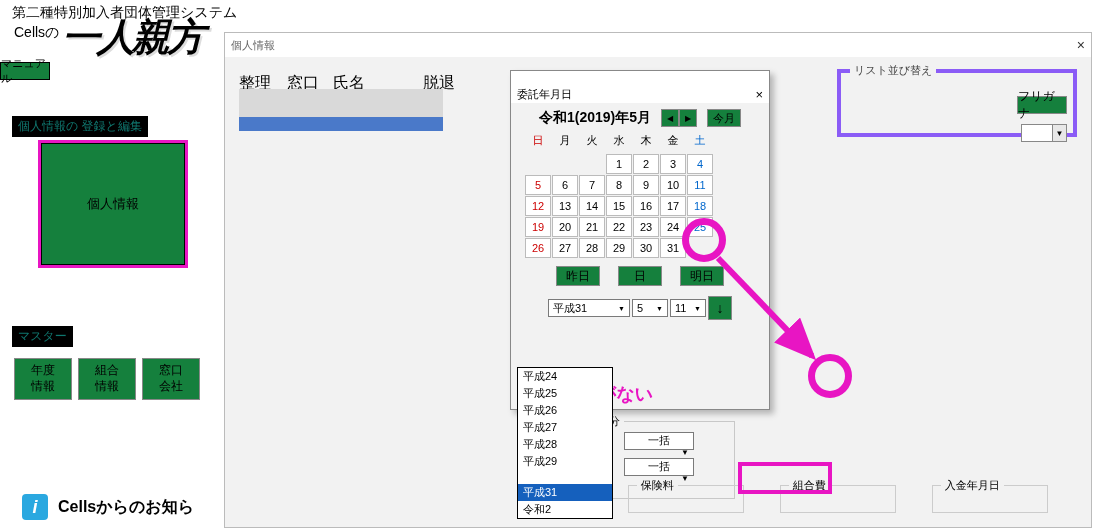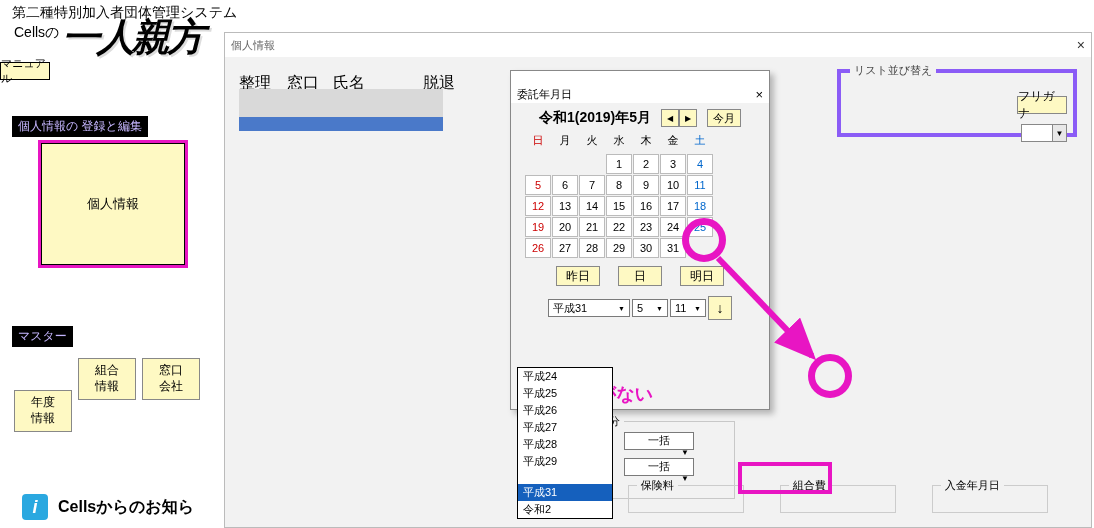--- a/index.html
+++ b/index.html
@@ -4,23 +4,23 @@
 <style>
   * { box-sizing: border-box; font-family: "MS PGothic", "Meiryo", sans-serif; }
   body { margin: 0; padding: 0; background: #fff; font-size: 12px; color: #000; width: 1094px; height: 528px; overflow: hidden; position: relative; }
 
   
   .bg-header { position: absolute; left: 12px; top: 4px; font-size: 14px; }
   .bg-cells  { position: absolute; left: 14px; top: 24px; font-size: 14px; }
   .oyakata-img { position: absolute; left: 62px; top: 12px; width: 160px; height: 48px;
     font-style: italic; font-weight: 900; font-size: 38px; letter-spacing: -3px;
     color: #000; text-shadow: 2px 2px 0 #ddd; white-space: nowrap; }
-  .btn { background: #fef9c3; border: 1px solid #888; display: inline-flex; align-items: center; justify-content: center; cursor: pointer; }
+  .btn { background: #15803d; border: 1px solid #888; display: inline-flex; align-items: center; justify-content: center; cursor: pointer; }
   .manual-btn { position: absolute; left: 0; top: 62px; width: 50px; height: 18px; font-size: 11px; border-color:#000;}
-  .section-label { color: #c4b5fd; background: #000; padding: 2px 6px; font-size: 12px; display: inline-block; }
+  .section-label { color: #0f766e; background: #000; padding: 2px 6px; font-size: 12px; display: inline-block; }
   .kojin-label { position: absolute; left: 12px; top: 116px; }
   .kojin-box-outer { position: absolute; left: 38px; top: 140px; width: 150px; height: 128px; border: 3px solid #e815c3; }
   .kojin-box-inner { width: 100%; height: 100%; border: 1px solid #000; display:flex; align-items:center; justify-content:center; font-size:13px; }
   .master-label { position: absolute; left: 12px; top: 326px; }
   .master-btns { position: absolute; left: 14px; top: 358px; display:flex; gap:6px; }
   .master-btns .btn { width: 58px; height: 42px; font-size: 12px; line-height: 1.3; }
   .cells-info { position:absolute; left:22px; top:494px; display:flex; align-items:center; gap:10px; }
   .cells-info-icon { width:26px; height:26px; background:#2aa8e0; color:#fff; border-radius:4px; display:flex; align-items:center; justify-content:center; font-style:italic; font-weight:bold; font-size:18px;}
   .cells-info-txt { font-size:16px; font-weight:bold; }
 
@@ -117,21 +117,21 @@
 <div class="oyakata-img">一人親方</div>
 <div class="btn manual-btn">マニュアル</div>
 
 <div class="section-label kojin-label">個人情報の 登録と編集</div>
 <div class="kojin-box-outer">
   <div class="kojin-box-inner btn">個人情報</div>
 </div>
 
 <div class="section-label master-label">マスター</div>
 <div class="master-btns">
-  <div class="btn" style="white-space:pre;margin-top:32px;">年度
+  <div class="btn" style="white-space:pre;">年度
 情報</div>
   <div class="btn" style="white-space:pre;">組合
 情報</div>
   <div class="btn" style="white-space:pre;">窓口
 会社</div>
 </div>
 
 <div class="cells-info">
   <div class="cells-info-icon">i</div>
   <div class="cells-info-txt">Cellsからのお知ら</div>

